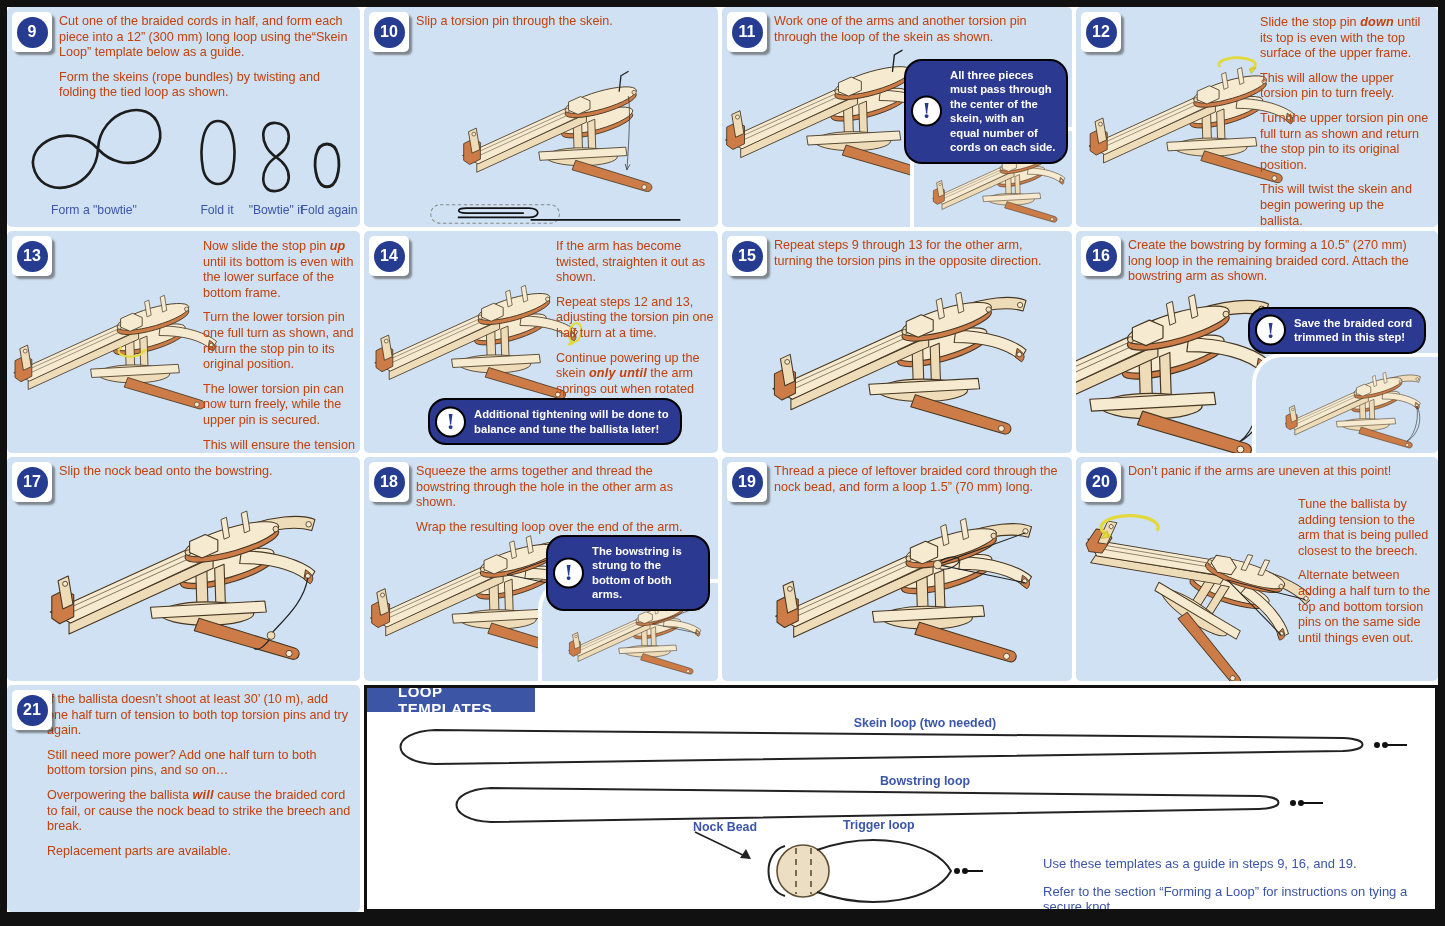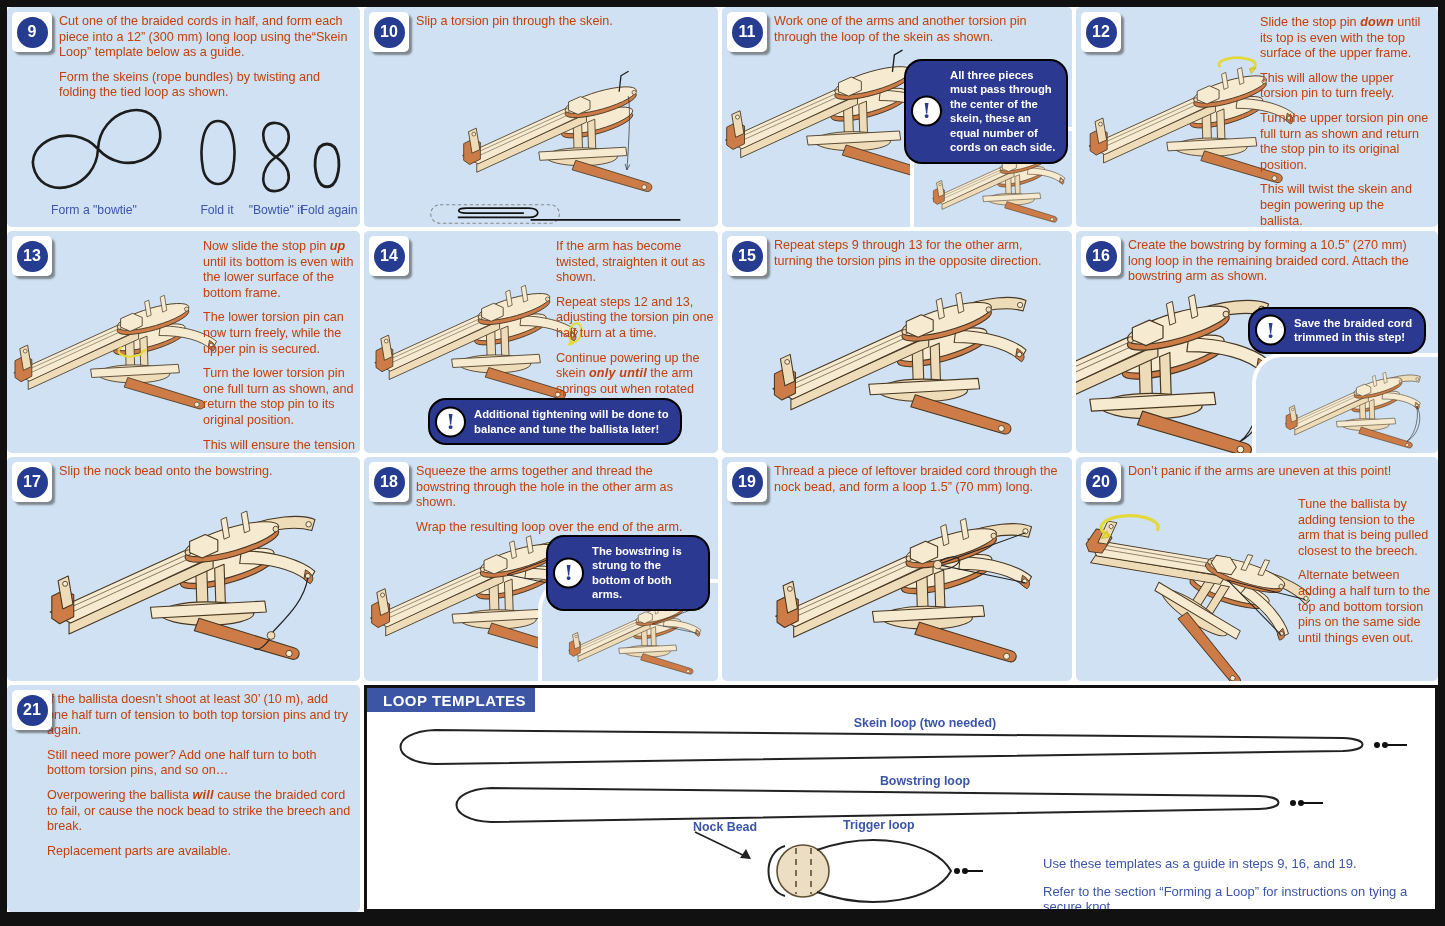--- a/index.html
+++ b/index.html
@@ -21,21 +21,21 @@
   .lbl{position:absolute;color:#3b55a8;font-size:12.2px;text-align:center;z-index:3;}
   .callout{position:absolute;background:#2b3990;border:2px solid #000;border-radius:18px;color:#fff;
          font-weight:bold;font-size:11.3px;line-height:1.28;padding:7px 10px 7px 44px;z-index:6;}
   .bang{position:absolute;left:5px;top:50%;transform:translateY(-50%);width:31px;height:31px;border-radius:50%;
          background:#fff;border:2px solid #000;color:#253c90;font-weight:900;font-size:21px;
          display:flex;align-items:center;justify-content:center;font-family:"DejaVu Serif",serif;}
   .inset{position:absolute;right:-4px;bottom:-4px;border-top:4px solid #fff;border-left:4px solid #fff;
          border-top-left-radius:30px;background:#cfe1f2;z-index:2;}
   .tplpanel{grid-column:2/5;background:#fff;border:3px solid #111;border-radius:0;position:relative;overflow:hidden;}
   .tpl-head{position:absolute;left:0;top:0;width:168px;height:24px;background:#3c55a4;color:#fff;font-weight:bold;
-         font-size:15px;display:flex;align-items:center;padding-left:16px;letter-spacing:.5px;z-index:4;}
+         font-size:15px;display:flex;align-items:center;padding-left:31px;letter-spacing:.5px;z-index:4;}
   .tpl-label{font-weight:bold;color:#3b55a8;font-size:12.4px;position:absolute;z-index:3;padding-left:48px;}
   .tpl-note{position:absolute;color:#3b55a8;font-size:13px;z-index:3;}
 </style>
 </head>
 <body>
 
 <div class="sheet">
  <div class="grid">
 
   <div class="panel">
@@ -134,21 +134,21 @@
               <ellipse cx="250" cy="66" rx="62" ry="15" transform="rotate(-16 250 66)" fill="#cd7c48" stroke="#473722" stroke-width="1.4"></ellipse>
               <ellipse cx="250" cy="59" rx="62" ry="15" transform="rotate(-16 250 59)" fill="#f6ead1" stroke="#473722" stroke-width="1.4"></ellipse>
               <circle cx="194" cy="76" r="3.5" fill="#eedcb9" stroke="#473722" stroke-width="1.1"></circle>
               <circle cx="306" cy="46" r="3.5" fill="#eedcb9" stroke="#473722" stroke-width="1.1"></circle>
               <path d="M196,62 L216,53 L232,60 L232,74 L212,83 L196,76 Z" fill="#f6ead1" stroke="#473722" stroke-width="1.4" stroke-linejoin="round"></path>
               <path d="M284,18 l12,-7 M284,18 l-3,26" stroke="#222" stroke-width="2.2" fill="none" stroke-linecap="round"></path>
             </g>
           </svg></div>
     <div class="callout" style="left:182px;top:52px;width:164px">
       <div class="bang">!</div>
-      <span>All three pieces must pass through the center of the skein, these an equal number of cords on each side.</span>
+      <span>All three pieces must pass through the center of the skein, with an equal number of cords on each side.</span>
     </div>
     <div class="inset" style="width:166px;height:104px">
       <div class="illo" style="left:8px;top:8px;width:152px;height:92px"><svg viewBox="0 0 370 235" width="100%" height="100%" preserveAspectRatio="xMidYMid meet">
               <g>
                 <ellipse cx="244" cy="100" rx="62" ry="15" transform="rotate(-16 244 100)" fill="#cd7c48" stroke="#473722" stroke-width="1.4"></ellipse>
                 <ellipse cx="244" cy="93" rx="62" ry="15" transform="rotate(-16 244 93)" fill="#f6ead1" stroke="#473722" stroke-width="1.4"></ellipse>
                 <path d="M204,104 L218,98 L220,160 L206,166 Z" fill="#eedcb9" stroke="#473722" stroke-width="1.4" stroke-linejoin="round"></path>
                 <path d="M228,96 L240,91 L242,152 L230,157 Z" fill="#eedcb9" stroke="#473722" stroke-width="1.4" stroke-linejoin="round"></path>
                 <ellipse cx="218" cy="154" rx="60" ry="15" fill="#eedcb9" stroke="#473722" stroke-width="1.4"></ellipse>
                 <path d="M146,146 L292,138 L294,152 L148,160 Z" fill="#f6ead1" stroke="#473722" stroke-width="1.4" stroke-linejoin="round"></path>
@@ -215,22 +215,22 @@
             </g>
           </svg></div>
   </div>
 
   <div class="panel">
     <div class="badge">
           <div class="circ">13</div>
         </div>
     <div class="txt" style="left:196px;top:8px;width:152px">
           <p>Now slide the stop pin <b><i>up</i></b> until its bottom is even with the lower surface of the bottom frame.</p>
+          <p>Turn the lower torsion pin one full turn as shown, and return the stop pin to its original position.</p>
           <p>The lower torsion pin can now turn freely, while the upper pin is secured.</p>
-          <p>Turn the lower torsion pin one full turn as shown, and return the stop pin to its original position.</p>
           <p>This will ensure the tension in the skein is evenly distributed.</p>
         </div>
     <div class="illo" style="left:-4px;top:48px;width:222px;height:146px"><svg viewBox="0 0 370 235" width="100%" height="100%" preserveAspectRatio="xMidYMid meet">
             <g>
               <ellipse cx="244" cy="100" rx="62" ry="15" transform="rotate(-16 244 100)" fill="#cd7c48" stroke="#473722" stroke-width="1.4"></ellipse>
               <ellipse cx="244" cy="93" rx="62" ry="15" transform="rotate(-16 244 93)" fill="#f6ead1" stroke="#473722" stroke-width="1.4"></ellipse>
               <path d="M204,104 L218,98 L220,160 L206,166 Z" fill="#eedcb9" stroke="#473722" stroke-width="1.4" stroke-linejoin="round"></path>
               <path d="M228,96 L240,91 L242,152 L230,157 Z" fill="#eedcb9" stroke="#473722" stroke-width="1.4" stroke-linejoin="round"></path>
               <ellipse cx="218" cy="154" rx="60" ry="15" fill="#eedcb9" stroke="#473722" stroke-width="1.4"></ellipse>
               <path d="M146,146 L292,138 L294,152 L148,160 Z" fill="#f6ead1" stroke="#473722" stroke-width="1.4" stroke-linejoin="round"></path>

